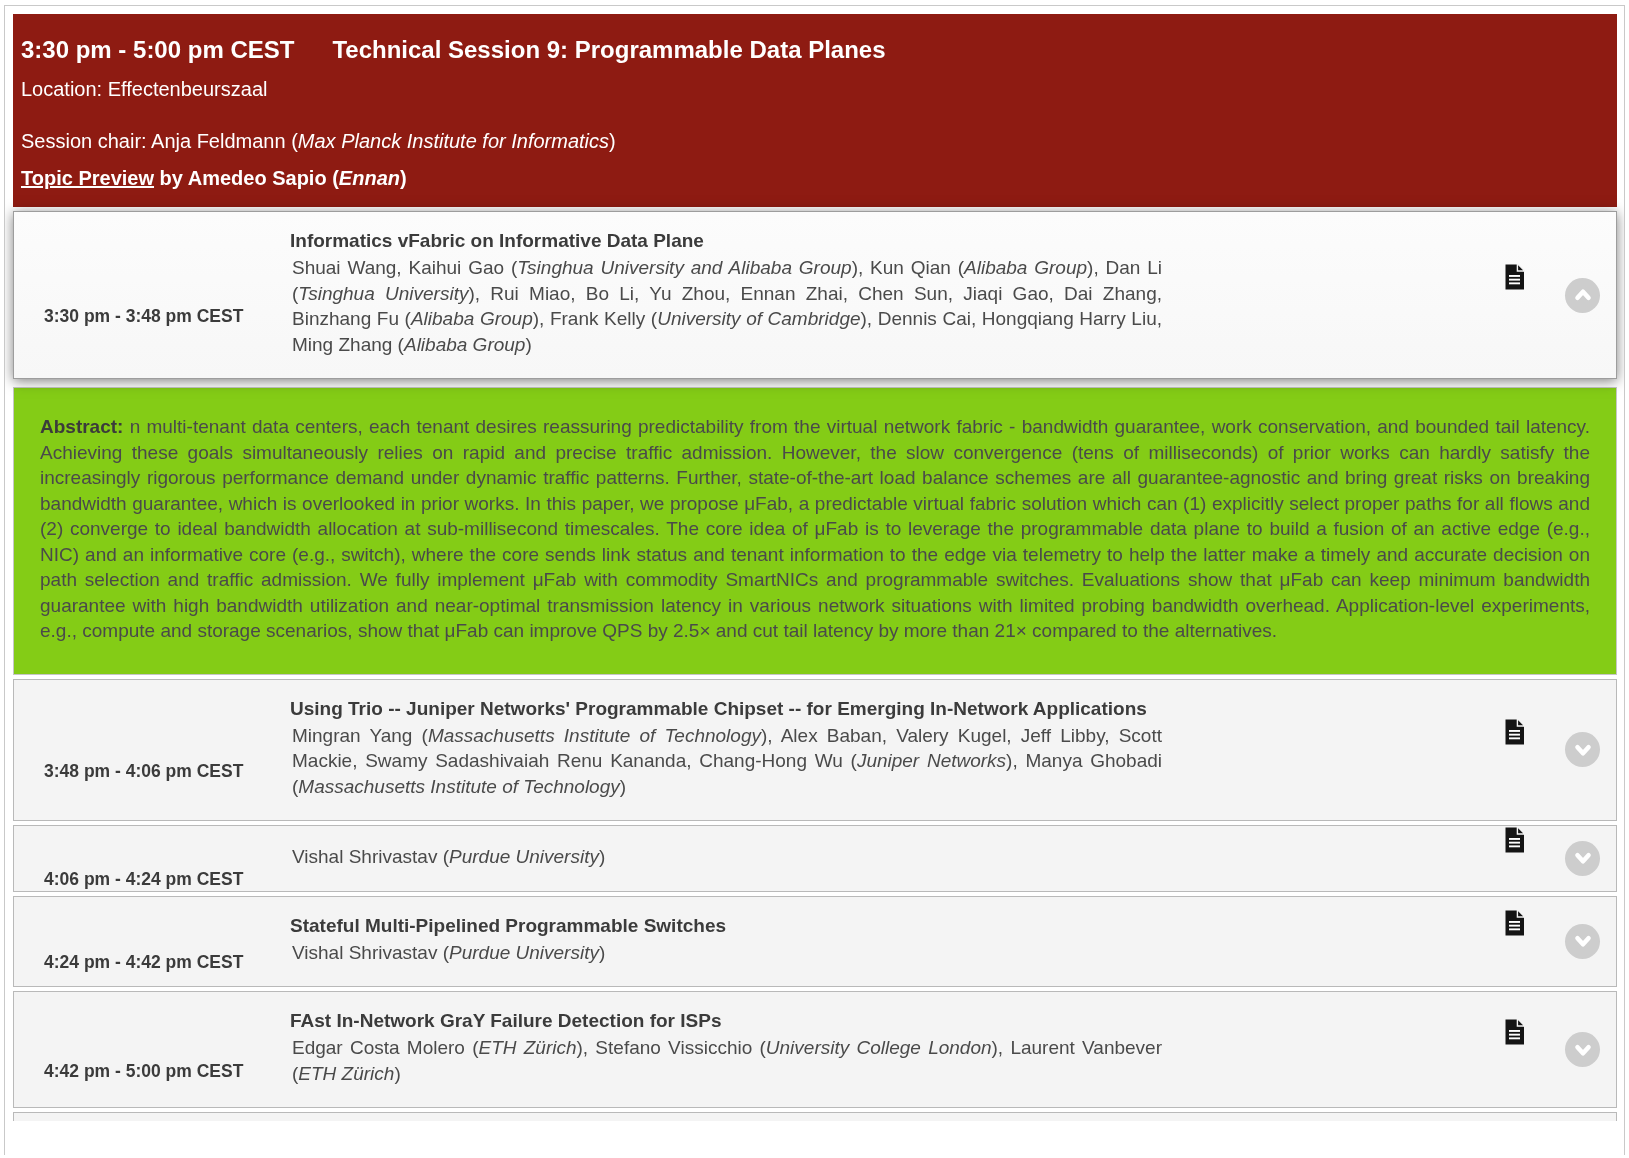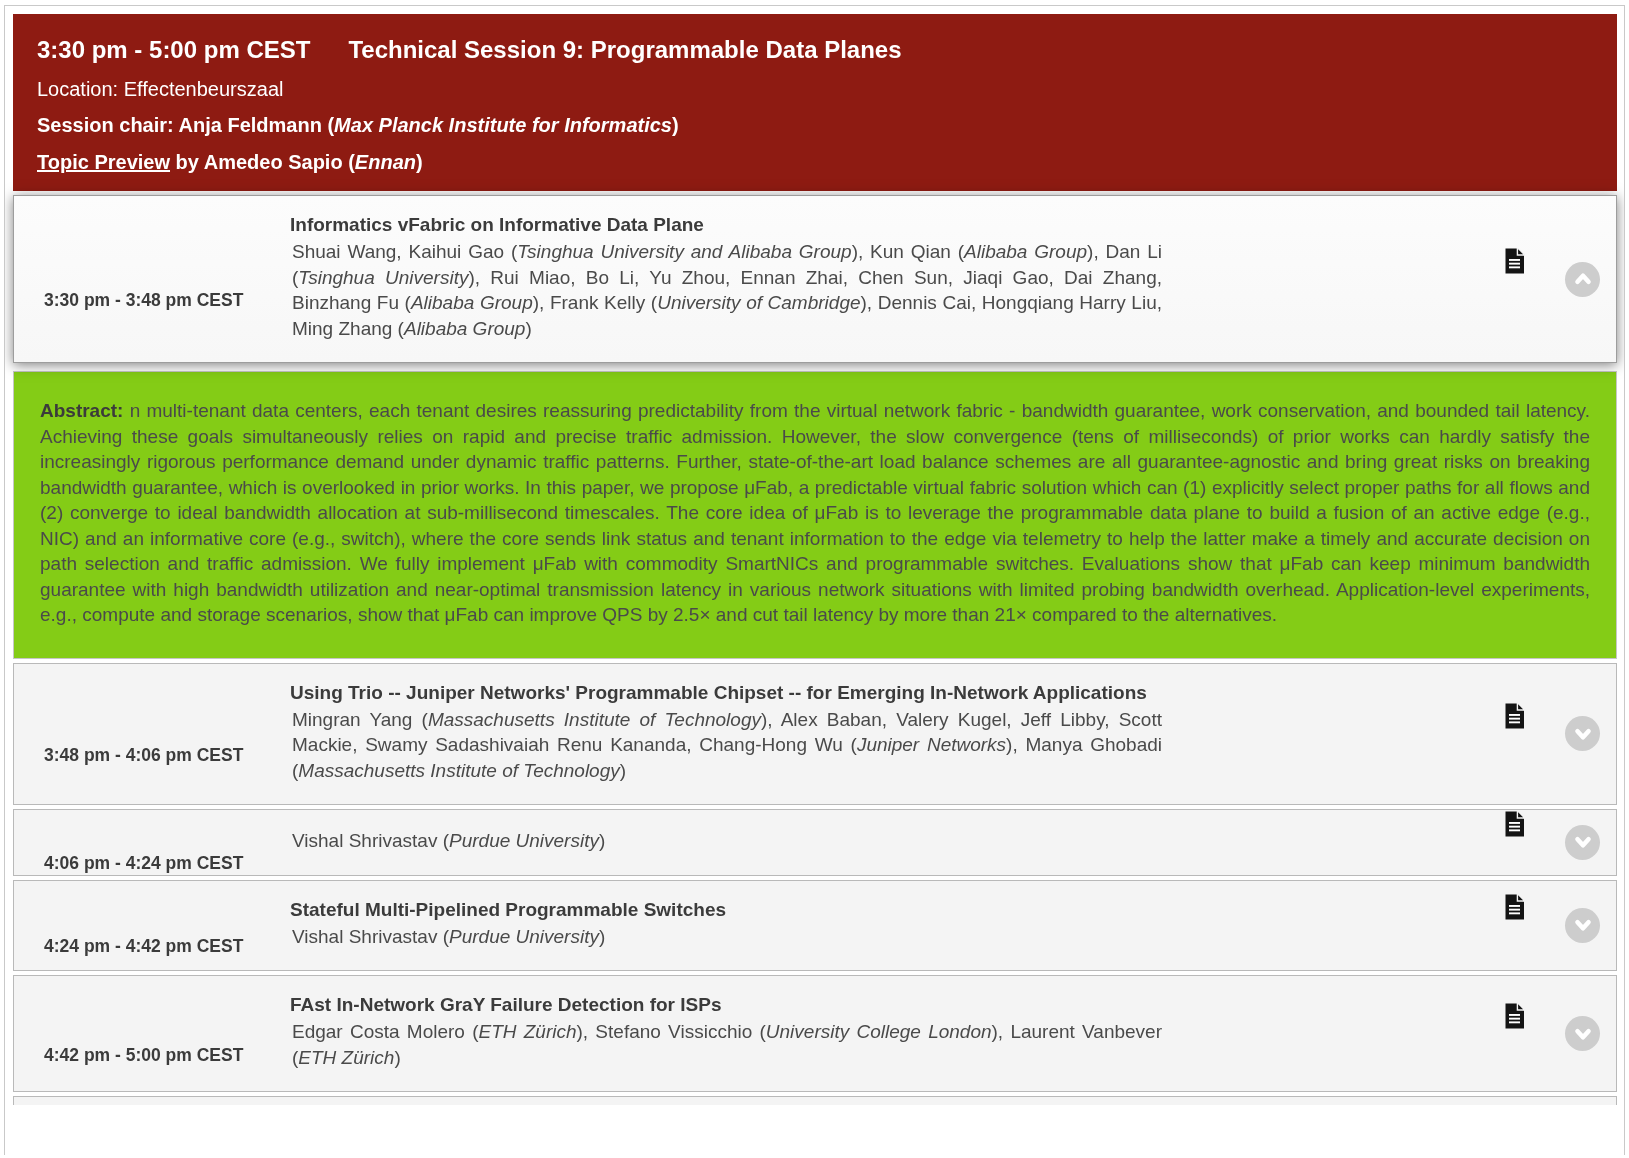--- a/index.html
+++ b/index.html
@@ -20,26 +20,26 @@
     border-bottom:none;
     padding:8px 7px 0 8px;
     min-height:1150px;
     overflow:hidden;
     background:#fff;
   }
   
   .session-header{
     background:var(--header-bg);
     color:#fff;
-    padding:12px 24px 16px 24px;
+    padding:12px 24px 16px 8px;
   }
   .hline1{font-size:24px;font-weight:bold;margin:10px 0 14px 0;line-height:28px;}
   .htitle{margin-left:38px;}
-  .hline2{font-size:20px;margin-bottom:13px;line-height:23px;font-weight:normal;}
-  .hline3{font-size:20px;font-weight:bold;margin-bottom:13px;line-height:23px;}
+  .hline2{font-size:20px;margin-bottom:29px;line-height:23px;font-weight:normal;}
+  .hline3{font-size:20px;font-weight:normal;margin-bottom:13px;line-height:23px;}
   .hline4{font-size:20px;font-weight:bold;line-height:25px;}
   .tp-link{color:#fff;text-decoration:underline;cursor:pointer;margin-top:48px;}
   
   .row{
     display:flex;
     background:var(--row-bg);
     border:1px solid var(--border);
     margin-top:4px;
     position:relative;
   }

